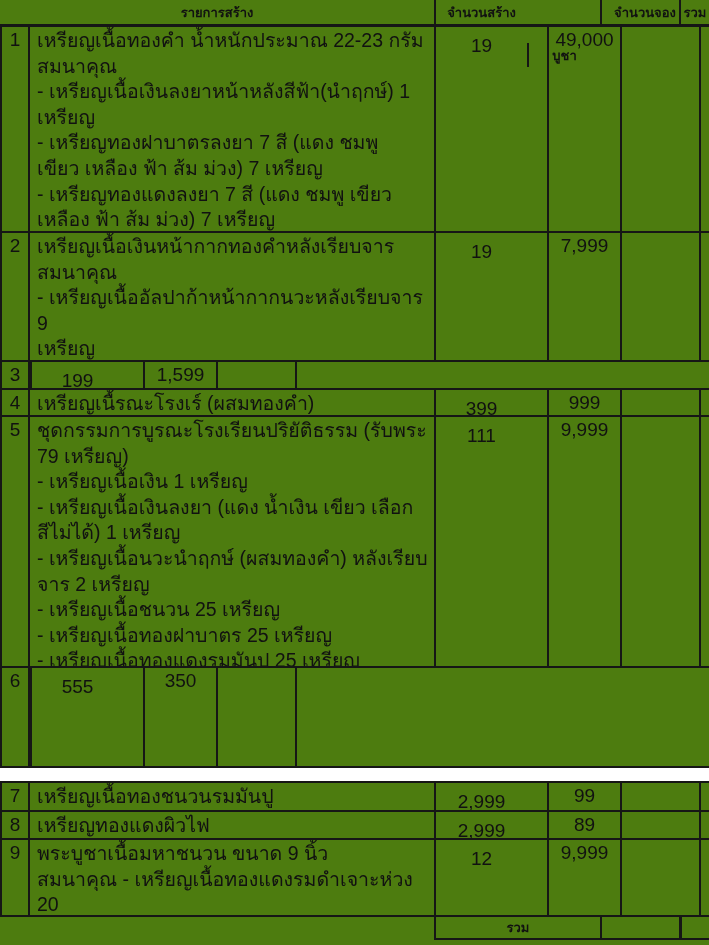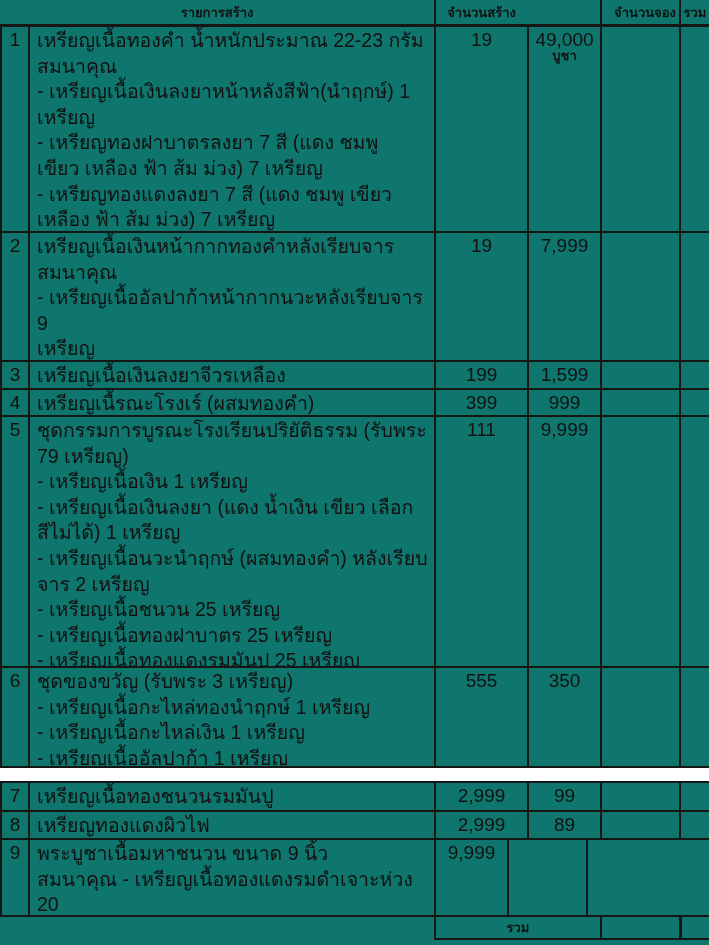--- a/index.html
+++ b/index.html
@@ -1,19 +1,19 @@
 <!DOCTYPE html>
 <html><head>
 <meta charset="utf-8">
 <style>
   html,body{margin:0;padding:0;background:#fff;}
   .sheet{
     position:relative;
     width:709px;height:945px;
-    background:#0f766e;
+    background:#4d7c0f;
     color:#111;
     font-family:"Liberation Sans","DejaVu Sans",sans-serif;
     overflow:hidden;
     box-sizing:border-box;
   }
   .sheet *{box-sizing:border-box;}
 
   
   .hdr{
     display:flex;height:27px;width:709px;
@@ -45,25 +45,25 @@
   }
   .row .c-item{
     width:404px;
     font-size:19.5px;line-height:25.6px;
     padding:1px 4px 0 7px;
     white-space:pre-line;
     overflow:hidden;
   }
   .row .c-qty{
     width:93px;border-left:2px solid #161616;
-    font-size:19px;text-align:center;padding-top:2px;
+    font-size:19px;text-align:center;padding-top:8px;
   }
   .row .c-price{
     width:73px;border-left:2px solid #161616;
-    font-size:19px;text-align:center;padding-top:2px;
+    font-size:19px;text-align:center;padding-top:2px;margin-left:20px;
   }
   .row .c-res{
     width:79px;border-left:2px solid #161616;
   }
   .row .c-total{
     flex:1;border-left:2px solid #161616;
   }
   .gap{height:13px;width:709px;background:#fff;}
   .tbl2-top{border-top:2px solid #161616;}
 
@@ -131,21 +131,20 @@
 เหรียญ
 -  เหรียญเนื้อนวะหน้ากากเงิน     1  เหรียญ</div>
       <div class="c-qty">19</div>
       <div class="c-price">7,999</div>
       <div class="c-res"></div>
       <div class="c-total"></div>
     </div>
 
     <div class="row r3">
       <div class="c-no">3</div>
-      <div class="c-item">เหรียญเนื้อเงินลงยาจีวรเหลือง</div>
       <div class="c-qty">199</div>
       <div class="c-price">1,599</div>
       <div class="c-res"></div>
       <div class="c-total"></div>
     </div>
 
     <div class="row r4">
       <div class="c-no">4</div>
       <div class="c-item">เหรียญเนื้รณะโรงเร์  (ผสมทองคำ)</div>
       <div class="c-qty">399</div>
@@ -167,24 +166,20 @@
 - เหรียญเนื้อทองฝาบาตร   25 เหรียญ
 - เหรียญเนื้อทองแดงรมมันปู 25 เหรียญ</div>
       <div class="c-qty">111</div>
       <div class="c-price">9,999</div>
       <div class="c-res"></div>
       <div class="c-total"></div>
     </div>
 
     <div class="row r6">
       <div class="c-no">6</div>
-      <div class="c-item">ชุดของขวัญ  (รับพระ  3  เหรียญ)
-- เหรียญเนื้อกะไหล่ทองนำฤกษ์ 1 เหรียญ
-- เหรียญเนื้อกะไหล่เงิน 1 เหรียญ
-- เหรียญเนื้ออัลปาก้า 1 เหรียญ</div>
       <div class="c-qty">555</div>
       <div class="c-price">350</div>
       <div class="c-res"></div>
       <div class="c-total"></div>
     </div>
   </div>
 
   <div class="gap"></div>
 
   <div class="tbl tbl2-top">
@@ -205,20 +200,21 @@
       <div class="c-price">89</div>
       <div class="c-res"></div>
       <div class="c-total"></div>
     </div>
 
     <div class="row r9">
       <div class="c-no">9</div>
       <div class="c-item">พระบูชาเนื้อมหาชนวน   ขนาด   9 นิ้ว
 สมนาคุณ   - เหรียญเนื้อทองแดงรมดำเจาะห่วง   20
 เหรียญ</div>
+      <div class="c-qty">12</div>
       <div class="c-price">9,999</div>
       <div class="c-res"></div>
       <div class="c-total"></div>
     </div>
   </div>
 
   <div class="foot">
     <div class="f-spacer"></div>
     <div class="f-total-label">รวม</div>
     <div class="f-res"></div>

